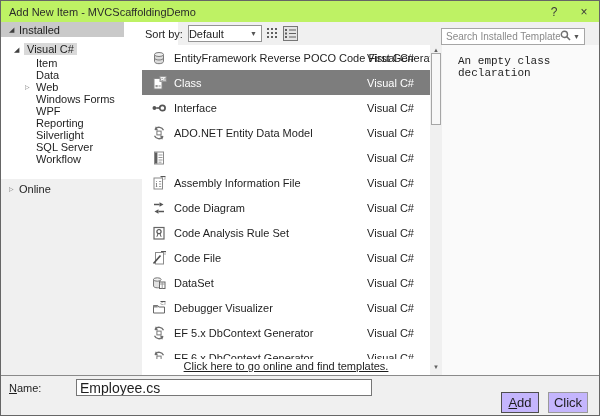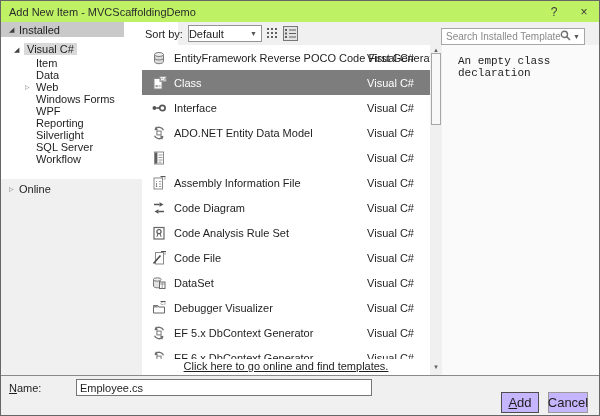--- a/index.html
+++ b/index.html
@@ -60,21 +60,21 @@
   .mag{flex:none;margin-right:2px;}
   .details{position:absolute;left:441px;top:44px;width:158px;height:330px;background:#fafafa;}
   .type-line{margin:7px 0 0 6px;}
   .type-label{font-weight:bold;}
   .desc{margin:10px 0 0 16px;font-family:Liberation Mono, monospace;}
   
   .footer-divider{position:absolute;left:0;top:374px;width:100%;height:1px;background:#8a8a8a;}
   .footer{position:absolute;left:0;top:375px;width:100%;height:39px;background:#f0f0f0;}
   .name-label{position:absolute;left:8px;top:6px;}
   .mn{text-decoration:underline;}
-  .name-input{position:absolute;left:75px;top:3px;width:296px;height:17px;box-sizing:border-box;border:1px solid #767676;font-family:"Liberation Sans",sans-serif;font-size:11px;color:#1e1e1e;padding:0 3px;background:#fff;}
+  .name-input{position:absolute;left:75px;top:3px;width:296px;height:17px;box-sizing:border-box;border:1px solid #767676;font-family:"Liberation Sans",sans-serif;font-size:14px;color:#1e1e1e;padding:0 3px;background:#fff;}
   .btn{position:absolute;top:16px;height:21px;background:#c4b5fd;border:1px solid #9a9a9a;box-sizing:border-box;display:flex;align-items:center;justify-content:center;font-family:"Liberation Sans",sans-serif;font-size:13px;color:#1e1e1e;}
   .btn-add{left:500px;width:38px;border-color:#4e4e4e;}
   .btn-cancel{left:547px;width:40px;}
 </style>
 </head>
 <body>
 
 <div class="window" style="--sel-bg: #7d7d7d; --sel-fg: #ffffff; --tree-sel: #d9d9d9; --band: #c9c9c9;">
 
   <div class="titlebar">
@@ -346,17 +346,17 @@
   </div>
 
   <div class="footer-divider"></div>
   <div class="footer">
     <span class="name-label"><span class="mn">N</span><span>ame:</span></span>
     <input class="name-input" type="text" value="Employee.cs" style="">
     <div class="btn btn-add">
         <span><span class="mn">A</span><span>dd</span></span>
       </div>
     <div class="btn btn-cancel">
-        <span>Cancel</span>
+        <span>Click</span>
       </div>
   </div>
 
 </div>
 
 </body></html>

